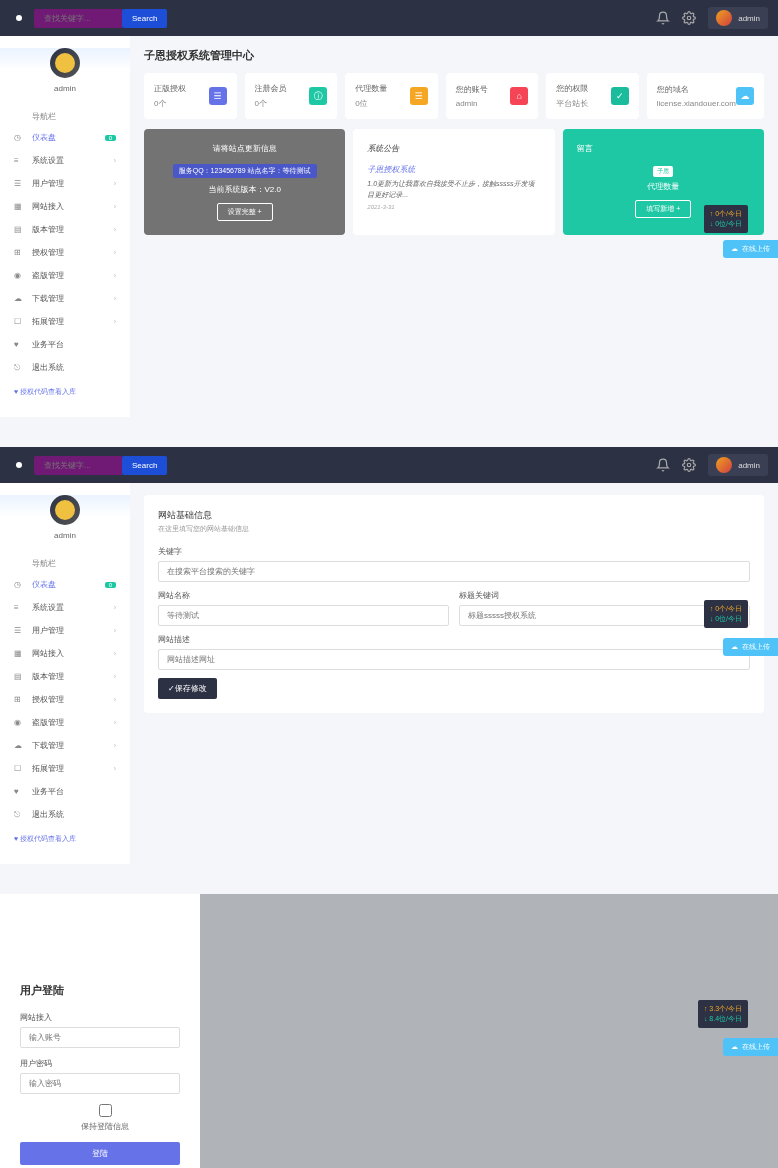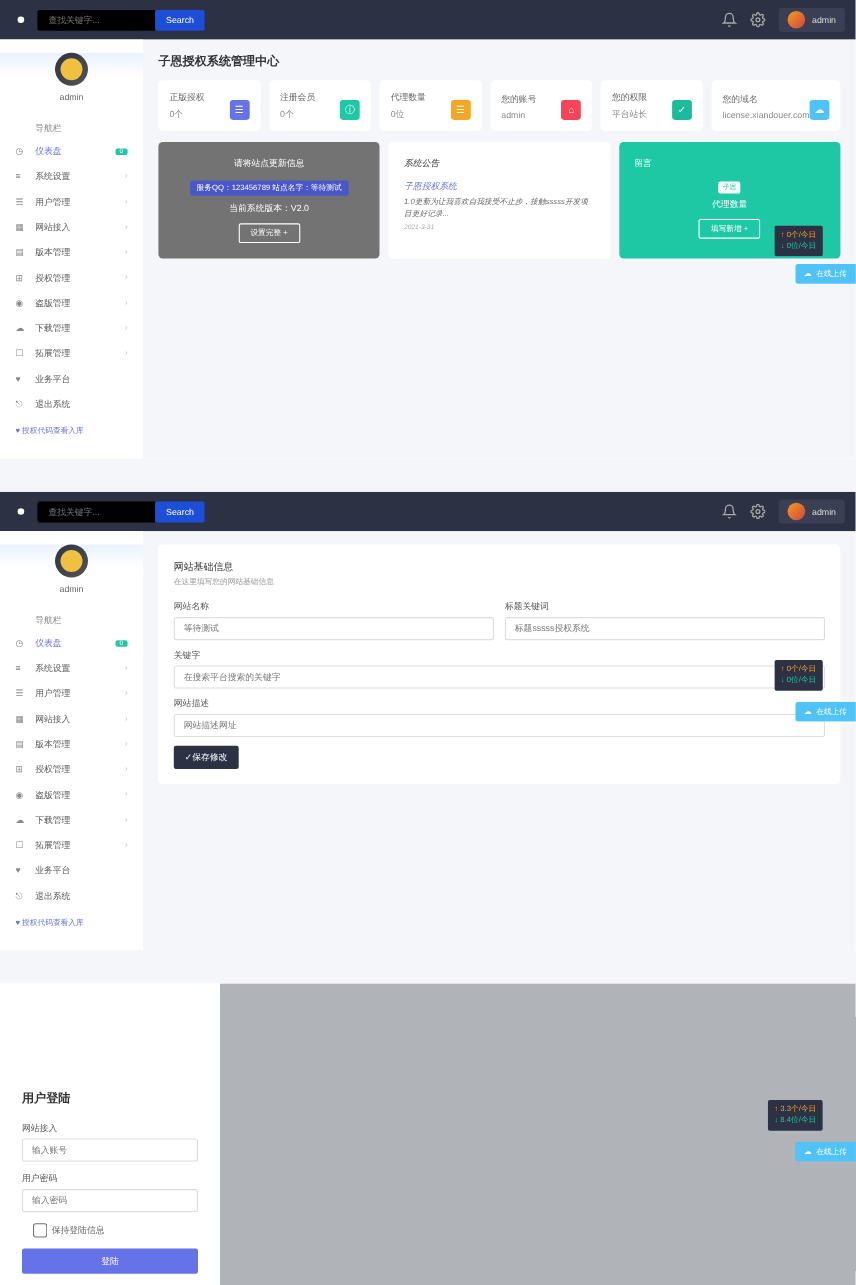--- a/index.html
+++ b/index.html
@@ -1,21 +1,21 @@
 <!DOCTYPE html>
 <html><head>
 <meta charset="utf-8">
 <style>
 * { margin: 0; padding: 0; box-sizing: border-box; font-family: -apple-system, BlinkMacSystemFont, "Segoe UI", sans-serif; }
 body { background: #f5f6fa; font-size: 10px; color: #333; }
 .screenshot { background: #fff; margin-bottom: 30px; overflow: hidden; }
 .topbar { background: #2c3144; height: 36px; display: flex; align-items: center; padding: 0 10px; color: #fff; }
 .dot { width: 6px; height: 6px; background: #fff; border-radius: 50%; margin: 0 6px; }
 .search-box { display: flex; align-items: center; margin-left: 6px; }
-.search-input { background: #000000; border: none; padding: 5px 10px; color: #aaa; width: 107px; font-size: 8px; border-radius: 2px 0 0 2px; }
+.search-input { background: #701a75; border: none; padding: 5px 10px; color: #aaa; width: 88px; font-size: 8px; border-radius: 2px 0 0 2px; }
 .search-btn { background: #1d4ed8; color: #fff; border: none; padding: 5px 10px; font-size: 8px; border-radius: 2px; cursor: pointer; }
 .topbar-right { margin-left: auto; display: flex; align-items: center; gap: 12px; }
 .topbar-icon { width: 14px; height: 14px; display: flex; align-items: center; justify-content: center; color: #aaa; }
 .user-area { display: flex; align-items: center; gap: 6px; background: #3a3f54; padding: 3px 8px; border-radius: 3px; }
 .avatar-small { width: 16px; height: 16px; border-radius: 50%; background: linear-gradient(135deg,#f0a020,#d04040); }
 .username-top { font-size: 8px; color: #ddd; }
 .layout { display: flex; background: #f5f6fa; min-height: 330px; }
 .sidebar { width: 130px; background: #fff; padding: 12px 0; position: relative; }
 .sidebar-head { text-align: center; padding-bottom: 10px; background: linear-gradient(180deg,#eaf3ff 0%,#fff 40%); }
 .avatar-big { width: 30px; height: 30px; border-radius: 50%; background: linear-gradient(135deg,#2c3144,#555); margin: 0 auto 6px; display: flex; align-items: center; justify-content: center; }
@@ -24,21 +24,21 @@
 .sidebar-section { font-size: 8px; color: #888; padding: 8px 32px 4px; }
 .nav-item { display: flex; align-items: center; padding: 6px 14px; font-size: 8px; color: #555; cursor: pointer; position: relative; }
 .nav-item .ni-icon { width: 12px; margin-right: 6px; color: #888; font-size: 8px; }
 .nav-item .chevron { margin-left: auto; color: #bbb; font-size: 7px; }
 .nav-item.active { color: #6572e8; }
 .nav-badge { background: #1ec8a5; color: #fff; padding: 0 4px; border-radius: 2px; font-size: 6px; margin-left: auto; }
 .sidebar-foot { font-size: 7px; color: #6572e8; padding: 8px 14px; }
 .content { flex: 1; padding: 12px 14px; }
 .page-title { font-size: 11px; font-weight: 600; margin-bottom: 10px; }
 .stat-row { display: flex; gap: 8px; margin-bottom: 10px; }
-.stat-card { flex: 1; background: #fff; border-radius: 4px; padding: 10px; display: flex; justify-content: space-between; align-items: flex-end; }
+.stat-card { flex: 1; background: #fff; border-radius: 4px; padding: 10px; display: flex; justify-content: space-between; align-items: center; }
 .stat-label { font-size: 8px; color: #666; margin-bottom: 4px; }
 .stat-value { font-size: 8px; color: #888; }
 .stat-icon { width: 18px; height: 18px; border-radius: 3px; display: flex; align-items: center; justify-content: center; color: #fff; font-size: 9px; }
 .ic-purple { background: #6572e8; } .ic-green { background: #1ec8a5; } .ic-orange { background: #f5a623; }
 .ic-red { background: #f44455; } .ic-teal { background: #1abc9c; } .ic-blue { background: #4fc3f7; }
 .panel-row { display: flex; gap: 8px; }
 .panel { flex: 1; border-radius: 4px; padding: 14px; min-height: 80px; }
 .panel-purple { background: #737373; color: #fff; text-align: center; }
 .panel-white { background: #fff; font-style: italic; }
 .panel-green { background: #1ec8a5; color: #fff; text-align: center; }
@@ -63,21 +63,21 @@
 .form-label { font-size: 8px; color: #555; margin-bottom: 4px; display: block; }
 .form-input, .form-select { width: 100%; padding: 5px 8px; border: 1px solid #ddd; border-radius: 2px; font-size: 8px; color: #888; }
 .btn-dark { background: #2c3144; color: #fff; border: none; padding: 5px 10px; font-size: 8px; border-radius: 2px; cursor: pointer; }
 
 .login-layout { display: flex; min-height: 360px; }
 .login-left { width: 200px; background: #fff; padding: 30px 20px; display: flex; flex-direction: column; justify-content: center; }
 .login-right { flex: 1; background: #b0b3b8; position: relative; display: flex; flex-direction: column; align-items: center; justify-content: flex-end; padding-bottom: 40px; }
 .login-title { font-size: 11px; font-weight: 600; margin-bottom: 14px; }
 .login-label { font-size: 8px; color: #555; margin-bottom: 4px; }
 .login-input { width: 100%; padding: 5px 8px; border: 1px solid #ddd; border-radius: 2px; font-size: 8px; margin-bottom: 10px; color: #aaa; }
-.login-check { display: flex; align-items: center; gap: 4px; font-size: 8px; color: #666; margin-bottom: 10px; margin-left: 10px; }
+.login-check { display: flex; align-items: center; gap: 4px; font-size: 8px; color: #666; margin-bottom: 10px; margin-left: 10px; flex-direction: column; }
 .login-btn { width: 100%; background: #6572e8; color: #fff; border: none; padding: 6px; font-size: 8px; border-radius: 2px; cursor: pointer; }
 svg { width: 100%; height: 100%; }
 </style>
 </head>
 <body>
 
 <div class="screenshot">
   <div class="topbar">
     <div class="dot"></div>
     <div class="search-box">
@@ -332,32 +332,32 @@
           </div>
         </div>
       <div class="sidebar-foot">♥ 授权代码查看入库</div>
     </div>
     <div class="content">
       <div class="form-card">
         <div class="form-title">网站基础信息</div>
         <div class="form-sub">在这里填写您的网站基础信息</div>
         <div class="form-row">
           <div class="form-group">
+            <label class="form-label">关键字</label>
+            <input class="form-input" placeholder="在搜索平台搜索的关键字" style="">
+          </div>
+        </div>
+        <div class="form-row">
+          <div class="form-group">
             <label class="form-label">网站名称</label>
             <input class="form-input" placeholder="等待测试" style="">
           </div>
           <div class="form-group">
             <label class="form-label">标题关键词</label>
             <input class="form-input" placeholder="标题sssss授权系统" style="">
-          </div>
-        </div>
-        <div class="form-row">
-          <div class="form-group">
-            <label class="form-label">关键字</label>
-            <input class="form-input" placeholder="在搜索平台搜索的关键字" style="">
           </div>
         </div>
         <div class="form-row">
           <div class="form-group">
             <label class="form-label">网站描述</label>
             <input class="form-input" placeholder="网站描述网址" style="">
           </div>
         </div>
         <button class="btn-dark">✓保存修改</button>
       </div>

